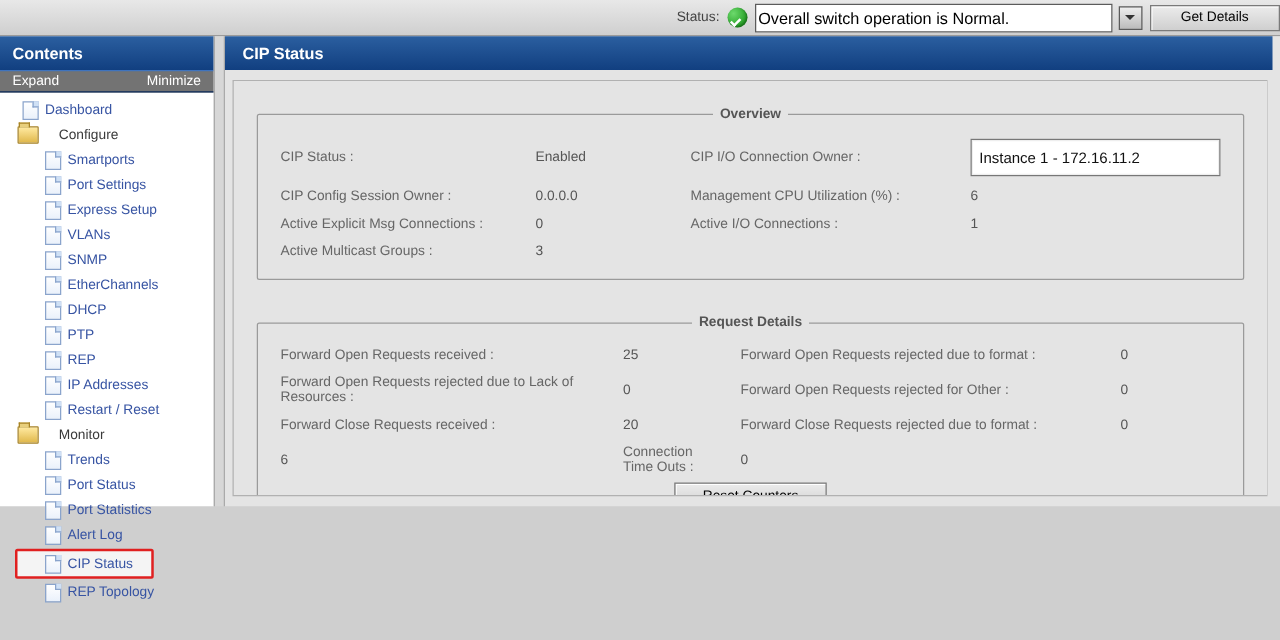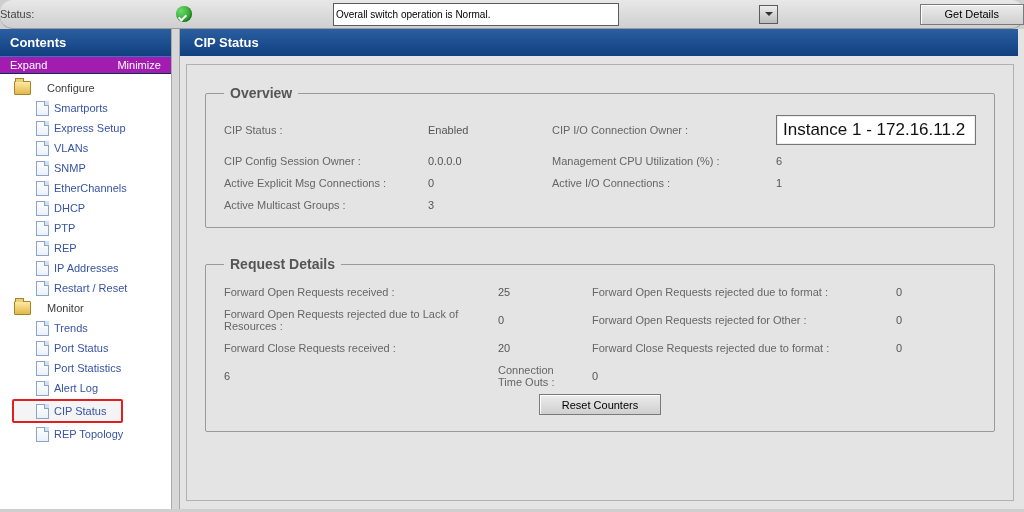--- a/index.html
+++ b/index.html
@@ -14,44 +14,43 @@
     overflow: hidden;
   }
 
   
   .status-bar {
     height: 28px;
     background: linear-gradient(#e8e8e8, #cfcfcf);
     border-bottom: 1px solid #9a9a9a;
     display: flex;
     align-items: center;
-    justify-content: space-between;
+    justify-content: flex-end;
     gap: 6px;
-    border-radius: 13px;
   }
   .status-bar .lbl { color: #444; }
   .status-icon {
     width: 16px; height: 16px;
     border-radius: 50%;
     background: radial-gradient(circle at 30% 30%, #6cd96c, #0a8a0a);
     position: relative;
     box-shadow: inset -1px -1px 2px rgba(0,0,0,.3);
   }
   .status-icon::after {
     content: "";
     position: absolute;
     left: 4px; top: 7px;
     width: 3px; height: 6px;
     border: solid #fff;
     border-width: 0 2px 2px 0;
     transform: rotate(45deg);
   }
   .status-select {
     width: 280px;
-    font-size: 10px;
+    font-size: 13px;
     font-family: inherit;
     border: 1px solid #5b5b5b;
     background: #fff;
     height: 19px;
     padding-left: 2px;
   }
   .status-chevron {
     width: 17px; height: 17px;
     border: 1px solid #5b5b5b;
     background: linear-gradient(#eee,#bbb);
@@ -65,21 +64,21 @@
     border: 1px solid #7a7a7a;
     padding: 2px 24px;
     height: 21px;
     box-shadow: inset 1px 1px 0 #fff;
     cursor: pointer;
   }
 
   
   .main {
     display: flex;
-    height: 480px;
+    height: 376px;
   }
   .main > .divider {
     width: 8px;
     background: #d7d7d7;
     border-left: 1px solid #aaa;
     border-right: 1px solid #aaa;
   }
 
   
   .nav {
@@ -88,21 +87,21 @@
     color: #3a3a3a;
   }
   .nav-header {
     background: linear-gradient(#2b5fa0,#113f80);
     color: #fff;
     font-weight: bold;
     font-size: 13px;
     padding: 6px 10px;
   }
   .nav-actions {
-    background: #a21caf;
+    background: #737373;
     color: #fff;
     display: flex;
     justify-content: space-between;
     font-size: 11px;
     padding: 2px 10px;
     border-top: 1px solid #3f73bd;
     border-bottom: 1px solid #0b2a5a;
   }
   .nav-actions span { cursor: pointer; }
   .nav-tree {
@@ -187,38 +186,39 @@
   fieldset {
     border:1px solid #9a9a9a;
     border-radius:2px;
     padding: 14px 18px 16px;
     margin: 0 0 28px 0;
   }
   legend {
     font-weight:bold;
     color:#555;
     padding: 0 6px;
-    font-size:14px;
+    font-size:11px;
+    text-align:center;
   }
   .grid {
     display:grid;
     column-gap: 14px;
     row-gap: 10px;
     align-items:center;
     color:#666;
   }
   .grid-overview { grid-template-columns: 190px 110px 210px 200px; }
   .grid-req { grid-template-columns: 260px 80px 290px 60px; }
   .val { color:#555; }
   .owner-box {
     border:1px solid #777;
     background:#fff;
     padding:4px 6px;
     color:#111;
-    font-size:17px;
+    font-size:12px;
     box-shadow: inset 0 0 0 1px #eee;
     height:30px;
     box-sizing:border-box;
     display:flex; align-items:center;
   }
   .center-row {
     display:flex; justify-content:center;
     margin-top:6px;
   }
 </style>
@@ -239,28 +239,36 @@
 
 <div class="main">
 
   <div class="nav">
     <div class="nav-header">Contents</div>
     <div class="nav-actions">
       <span>Expand</span>
       <span>Minimize</span>
     </div>
     <div class="nav-tree">
+      <div class="nav-item" style="padding-left:14px">
+        <span class="doc-icon"></span>
+        <span>Dashboard</span>
+      </div>
 
       <div class="nav-group">
         <span class="folder-icon"></span>
         <span>Configure</span>
       </div>
       <div class="nav-item lvl2">
           <span class="doc-icon"></span>
           <span>Smartports</span>
+        </div>
+      <div class="nav-item lvl2">
+          <span class="doc-icon"></span>
+          <span>Port Settings</span>
         </div>
       <div class="nav-item lvl2">
           <span class="doc-icon"></span>
           <span>Express Setup</span>
         </div>
       <div class="nav-item lvl2">
           <span class="doc-icon"></span>
           <span>VLANs</span>
         </div>
       <div class="nav-item lvl2">

